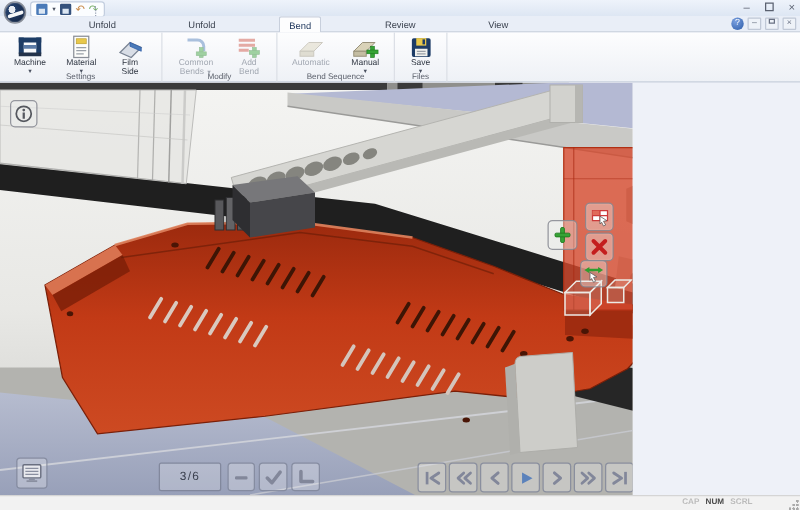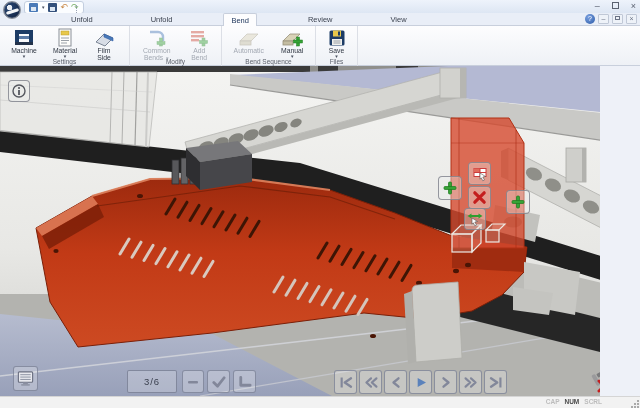--- a/index.html
+++ b/index.html
@@ -34,21 +34,21 @@
   .ribbon{position:absolute;left:0;top:26px;width:640px;height:40px;background:linear-gradient(#fdfdfe,#eef1f6);border-bottom:1px solid #c8cfdc;display:flex;}
   .rgroup{position:relative;height:40px;padding:1px 3px 8px 3px;display:flex;align-items:flex-start;border-right:1px solid #dcdfe6;}
   .rgrouplabel{position:absolute;left:0;bottom:0;width:100%;text-align:center;font-size:6.5px;color:#5a5f6a;line-height:8px;}
   .rbtn{width:42px;display:flex;flex-direction:column;align-items:center;padding-top:1px;}
   .rbtn .ricon{width:22px;height:19px;display:flex;align-items:center;justify-content:center;}
   .rlabel{font-size:6.8px;color:#2f3642;line-height:7px;text-align:center;white-space:nowrap;}
   .rarrow{font-size:4.5px;color:#4a5160;line-height:5px;}
   .rbtn.disabled .rlabel,.rbtn.disabled .rarrow{color:#a2a8b2;}
   .rbtn.disabled .ricon{opacity:.45;}
   
-  .viewport{position:absolute;left:0;top:66px;width:600px;height:330px;overflow:hidden;}
+  .viewport{position:absolute;left:0;top:66px;width:506px;height:330px;overflow:hidden;}
   .viewport svg.scene{position:absolute;left:0;top:0;}
   .ovbtn{position:absolute;border:1px solid rgba(125,128,138,.8);border-radius:4px;background:rgba(236,238,240,.38);display:flex;align-items:center;justify-content:center;box-shadow:0 0 1px rgba(255,255,255,.5) inset;}
   .vbtn{position:absolute;border:1px solid rgba(118,124,145,.75);border-radius:3px;background:rgba(255,255,255,.26);display:flex;align-items:center;justify-content:center;}
   .stepbox{position:absolute;border:1px solid rgba(118,124,145,.8);border-radius:2px;background:rgba(255,255,255,.22);font-size:9.5px;color:#3a3f4e;display:flex;align-items:center;justify-content:center;letter-spacing:1px;}
   
   .statusbar{position:absolute;left:0;top:396px;width:640px;height:12px;background:#f2f2f2;border-top:1px solid #d5d5d5;}
   .lockkeys{position:absolute;right:38px;top:1px;font-size:6.5px;font-weight:bold;display:flex;gap:5px;}
   .lk-off{color:#bcbcbc;} .lk-on{color:#4a4a4a;}
   .grip{position:absolute;right:1px;top:2px;width:9px;height:9px;
     background:radial-gradient(circle at 8px 8px,#aaa 1px,transparent 1.2px),radial-gradient(circle at 5px 8px,#aaa 1px,transparent 1.2px),radial-gradient(circle at 8px 5px,#aaa 1px,transparent 1.2px),radial-gradient(circle at 2px 8px,#aaa 1px,transparent 1.2px),radial-gradient(circle at 5px 5px,#aaa 1px,transparent 1.2px),radial-gradient(circle at 8px 2px,#aaa 1px,transparent 1.2px);}

